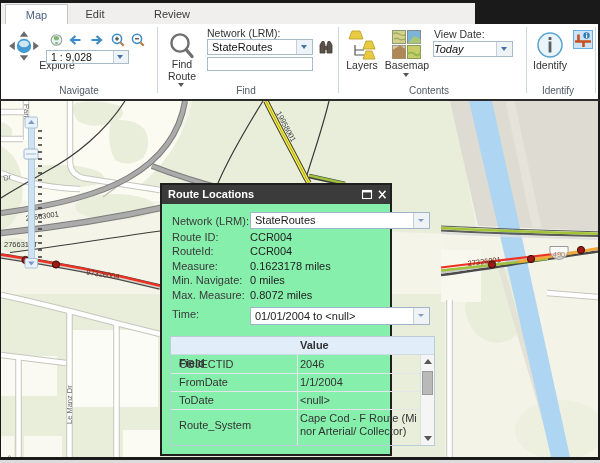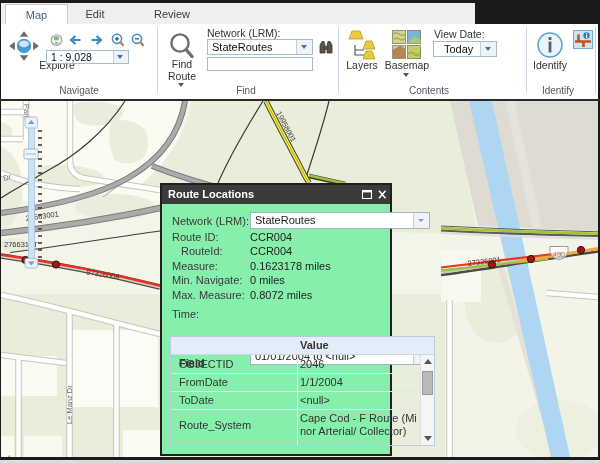--- a/index.html
+++ b/index.html
@@ -109,21 +109,21 @@
     <rect x="15.5" y="0.5" width="13" height="13" fill="#7ab4d8" stroke="#888"></rect>
     <path d="M15.5,13.5 L22,6 L28.5,9 V13.5 Z" fill="#a8c878"></path>
     <rect x="0.5" y="15.5" width="13" height="13" fill="#d8c8a0" stroke="#998"></rect>
     <path d="M0.5,28.5 L0.5,20 L8,15.5 L13.5,19 V28.5 Z" fill="#b08858"></path>
     <rect x="15.5" y="15.5" width="13" height="13" fill="#c8cc66" stroke="#889a58"></rect>
     <path d="M15.5,24 q4,-3 7,0 t6,-1" stroke="#90b850" stroke-width="2" fill="none"></path>
   </svg>
   <div class="btnlabel" style="left:383px;top:35px;width:46px;">Basemap</div>
   <div style="position:absolute;left:402px;top:49px;width:0;height:0;border-left:3.5px solid transparent;border-right:3.5px solid transparent;border-top:4px solid #555;"></div>
   <div class="rlabel" style="left:433px;top:4px;">View Date:</div>
-  <div class="combo" style="left:432px;top:17px;width:64px;height:16px;line-height:15px;padding-left:10px;">Today
+  <div class="combo" style="left:432px;top:17px;width:80px;height:16px;line-height:15px;padding-left:0;font-style:italic;">Today
     <div class="dd" style="width:16px;">
         <div class="dda" style="left:4px;top:5px;"></div>
       </div>
   </div>
   <div class="glabel" style="left:398px;width:60px;">Contents</div>
   <div class="sep" style="left:525px;"></div>
 
   <svg width="28" height="28" style="position:absolute;left:535px;top:7px;" viewBox="0 0 28 28">
     <circle cx="14" cy="14" r="12" fill="#eaf4fb" stroke="#57a3cf" stroke-width="1.5"></circle>
     <rect x="12.6" y="6" width="2.8" height="3" fill="#5f5f5f"></rect>
@@ -305,30 +305,30 @@
     <path d="M18,1.8 L24.5,9.2 M24.5,1.8 L18,9.2" stroke="#fff" stroke-width="1.5"></path>
   </svg>
   <div class="dl" style="top:30px;">Network (LRM):</div>
   <div class="dcombo" style="top:27px;line-height:15px;padding-left:4px;">StateRoutes
     <div class="dd">
         <div class="dda" style="left:4px;top:6px;"></div>
       </div>
   </div>
   <div class="dl" style="top:45.5px;">Route ID:</div>
     <div class="dv" style="top:45.5px;">CCR004</div>
-  <div class="dl" style="top:60px;margin-left:9px;">RouteId:</div>
+  <div class="dl" style="top:60px;">RouteId:</div>
     <div class="dv" style="top:60px;">CCR004</div>
   <div class="dl" style="top:74.5px;">Measure:</div>
     <div class="dv" style="top:74.5px;">0.1623178 miles</div>
   <div class="dl" style="top:89px;">Min. Navigate:</div>
     <div class="dv" style="top:89px;">0 miles</div>
   <div class="dl" style="top:103.5px;">Max. Measure:</div>
     <div class="dv" style="top:103.5px;">0.8072 miles</div>
   <div class="dl" style="top:123px;">Time:</div>
-  <div class="dcombo" style="top:122px;height:18px;line-height:16px;padding-left:4px;margin-top:40px;">01/01/2004 to &lt;null&gt;
+  <div class="dcombo" style="top:122px;height:18px;line-height:16px;padding-left:4px;">01/01/2004 to &lt;null&gt;
     <div class="dd">
         <div class="dda" style="left:4px;top:6px;"></div>
       </div>
   </div>
   <div id="dtable">
     <div style="position:absolute;left:126px;top:0;bottom:0;width:1px;background:#e7ebef;"></div>
       <div id="dthead">
         <span style="position:absolute;left:8px;top:20px;">Field</span>
         <span style="position:absolute;left:129px;top:2px;">Value</span>
       </div>

